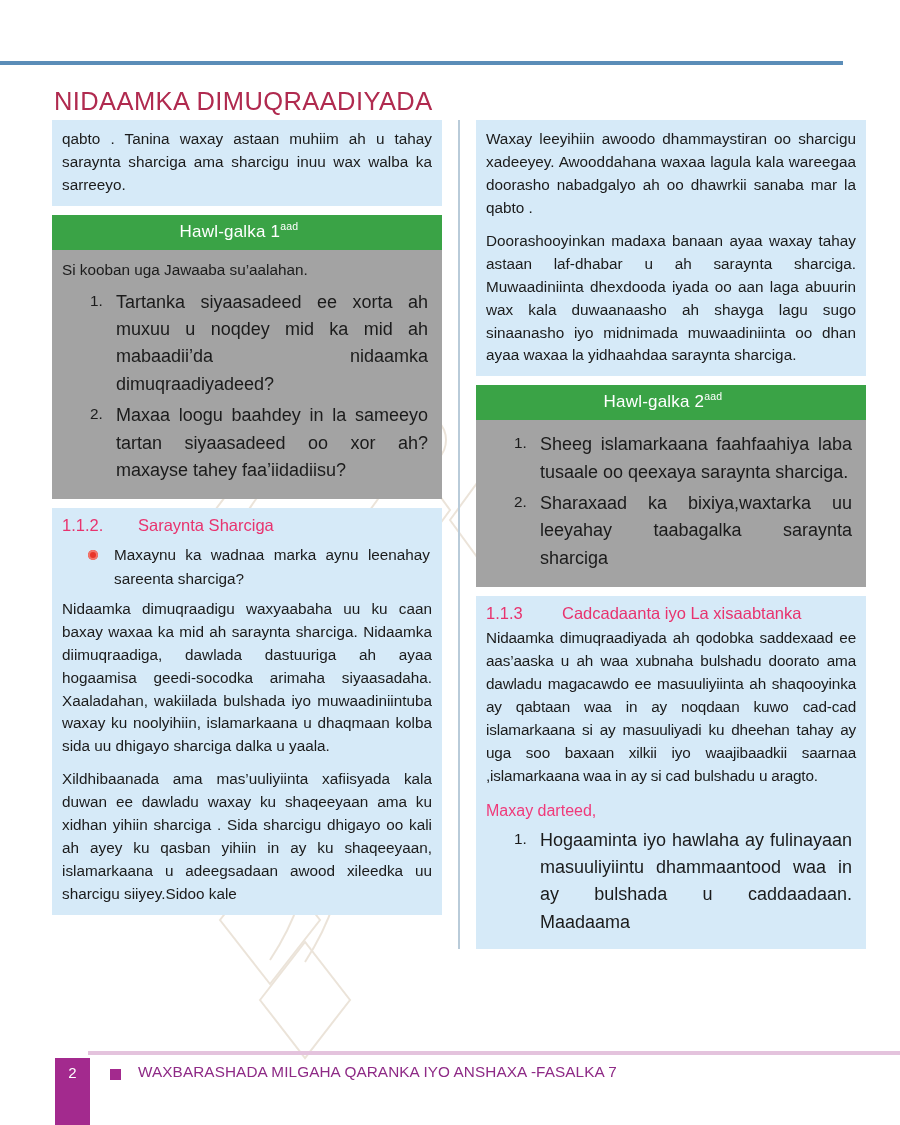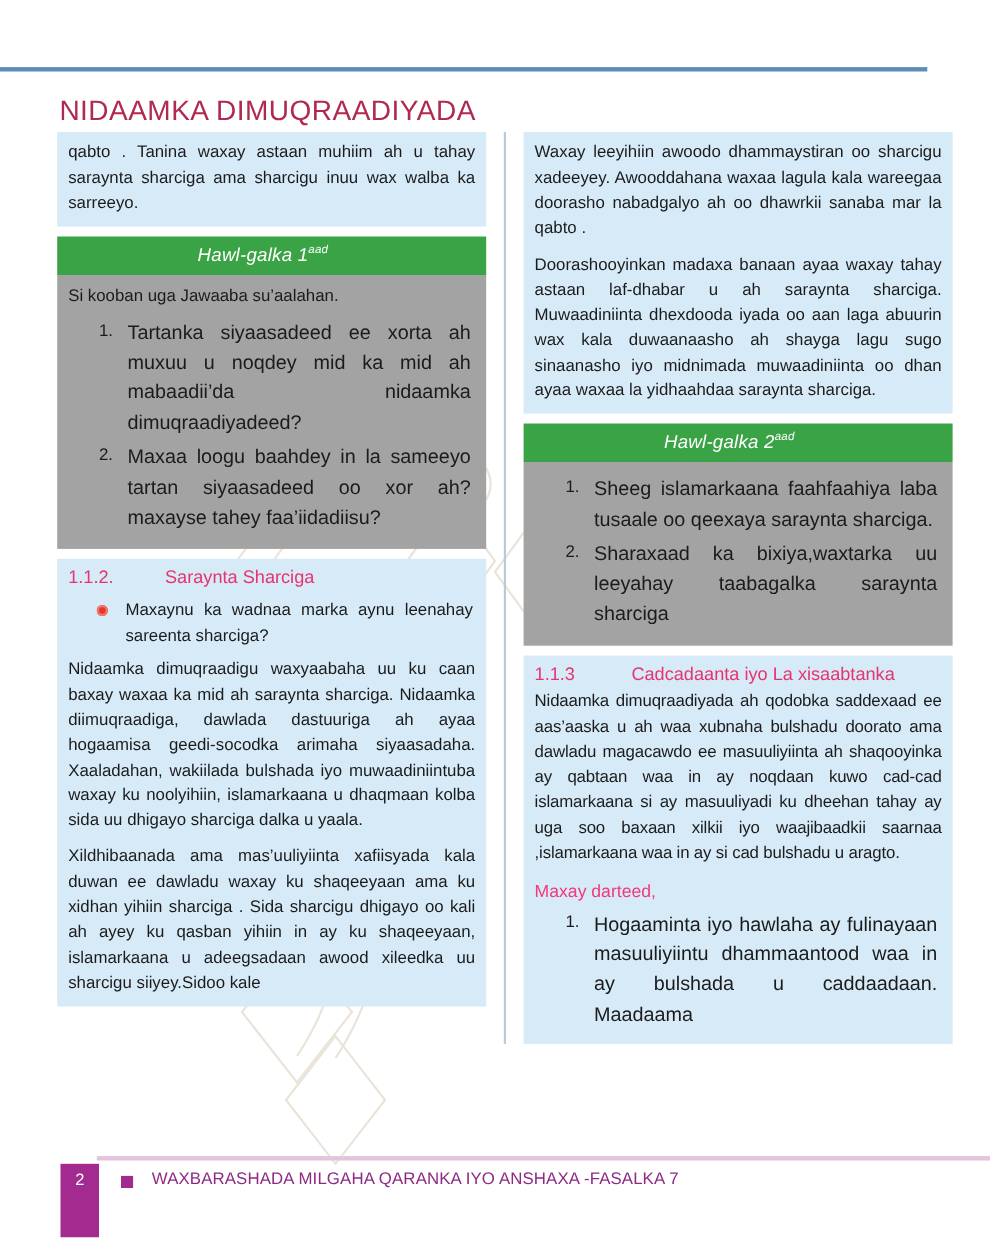--- a/index.html
+++ b/index.html
@@ -100,21 +100,20 @@
   p.tight { letter-spacing: -0.15px; }
 
   
   .activity-header {
     background: #3aa346;
     color: #ffffff;
     text-align: center;
     font-size: 17px;
     padding: 7px 16px 8px 0;
     letter-spacing: 0.2px;
-    font-style: italic;
   }
   .activity-header sup {
     font-size: 10.5px;
     vertical-align: super;
     line-height: 0;
   }
 
   
   ol.num-list {
     margin: 7px 0 0 0;
@@ -167,21 +166,21 @@
   }
 
   
   .sec-heading {
     display: flex;
     font-size: 16.5px;
     color: #e8336e;
     margin: 0 0 2px 0;
   }
   .sec-num { width: 76px; flex: 0 0 76px; }
-  .sec-title { flex: 1 1 auto; margin-left: 12px; }
+  .sec-title { flex: 1 1 auto; }
 
   .inline-heading {
     font-size: 16px;
     color: #f03a7a;
     margin: 14px 0 0 0;
   }
 
   
   .footer-rule {
     position: absolute;

